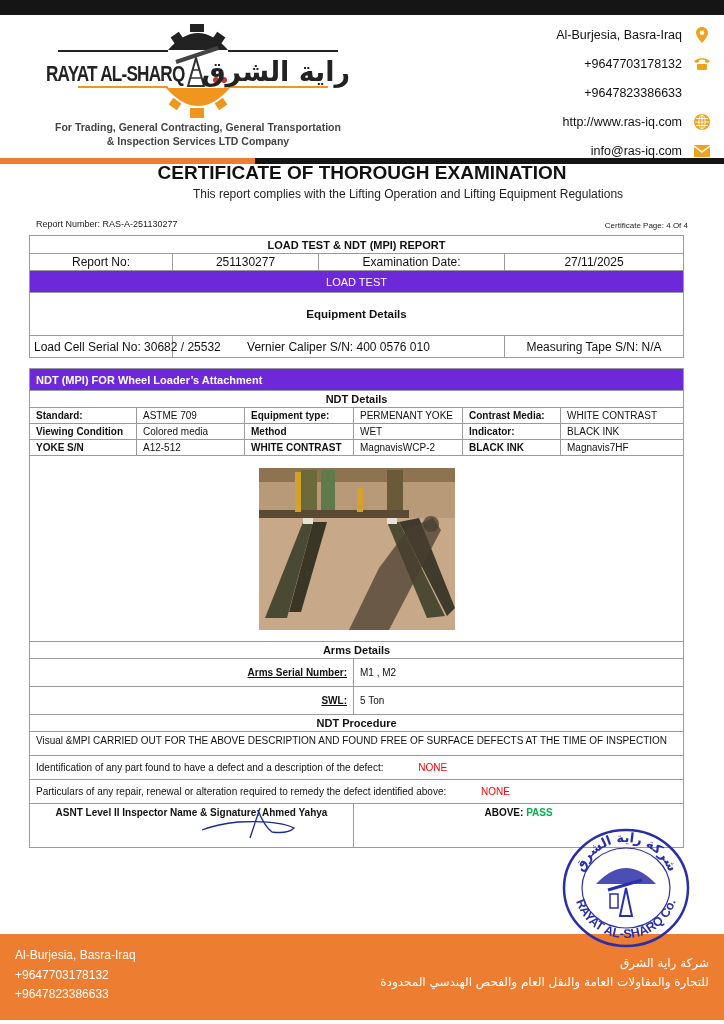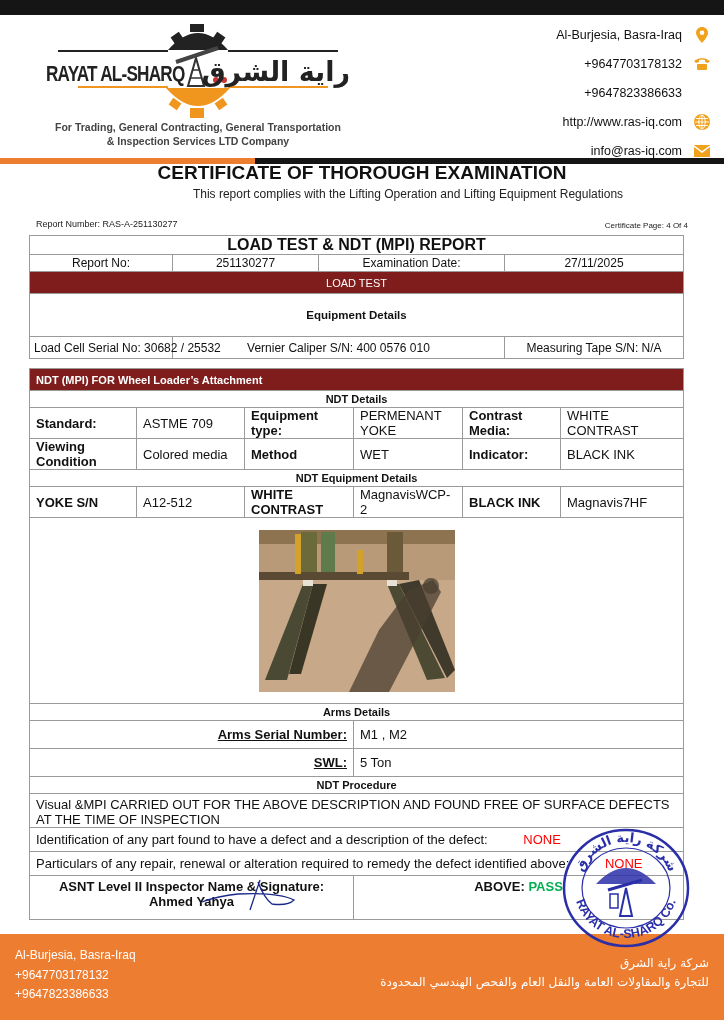--- a/index.html
+++ b/index.html
@@ -24,31 +24,31 @@
   .divider-orange2 { position: absolute; left: 0; top: 158px; width: 255px; height: 6px; background: #ed7d31; }
 
   .cert-title { position: absolute; left: 0; top: 162px; width: 724px; text-align: center; font-weight: bold; font-size: 19px; color: #111; }
   .cert-sub { position: absolute; left: 0; top: 187px; width: 724px; text-align: center; font-size: 12px; color: #222; margin-left: 46px; }
 
   .report-number { position: absolute; left: 36px; top: 219px; font-size: 9px; color: #222; }
   .cert-page { position: absolute; right: 36px; top: 221px; font-size: 8px; color: #222; }
 
   table { border-collapse: collapse; position: absolute; left: 29px; width: 654px; table-layout: fixed; }
   td { border: 1px solid #9a9a9a; font-size: 11px; text-align: center; vertical-align: middle; padding: 0 4px; }
-  .orange { background: #7f1d1d; color: #fff; }
+  .orange { background: #6d28d9; color: #fff; }
   .bold { font-weight: bold; }
 
   #t1 { top: 235px; }
   #t1 td { height: 17px; }
-  #t1 .hdr td { height: 18px; font-size: 16px; }
+  #t1 .hdr td { height: 18px; font-size: 11px; }
   #t1 .eq td { height: 43px; font-size: 11.5px; }
   #t1 .eqd td { height: 22px; font-size: 12px; }
 
   #t2 { top: 368px; }
-  #t2 td { font-size: 13px; height: 16px; text-align: left; padding: 0 6px; }
+  #t2 td { font-size: 10px; height: 16px; text-align: left; padding: 0 6px; }
   #t2 .center { text-align: center; }
   #t2 .sec td { font-size: 11px; font-weight: bold; text-align: center; height: 17px; }
   #t2 .banner td { height: 22px; font-size: 11px; font-weight: bold; }
   #t2 .photo-row td { height: 186px; }
   #t2 .arms td { height: 28px; }
   #t2 .arms .lbl { text-align: right; font-weight: bold; text-decoration: underline; }
   #t2 .proc td { height: 24px; font-weight: normal; }
   #t2 .proc .red { color: #ff0000; padding-left: 32px; }
   #t2 .sig td { height: 44px; vertical-align: top; padding-top: 3px; font-weight: bold; text-align: center; }
   .green { color: #00b050; }
@@ -209,23 +209,20 @@
     <td class="bold">Contrast Media:</td>
     <td>WHITE CONTRAST</td>
   </tr>
   <tr>
     <td class="bold">Viewing Condition</td>
     <td>Colored media</td>
     <td class="bold">Method</td>
     <td>WET</td>
     <td class="bold">Indicator:</td>
     <td>BLACK INK</td>
-  </tr>
-  <tr class="sec">
-    <td colspan="6">NDT Equipment Details</td>
   </tr>
   <tr>
     <td class="bold">YOKE S/N</td>
     <td>A12-512</td>
     <td class="bold">WHITE CONTRAST</td>
     <td>MagnavisWCP-2</td>
     <td class="bold">BLACK INK</td>
     <td>Magnavis7HF</td>
   </tr>
   <tr class="photo-row">

